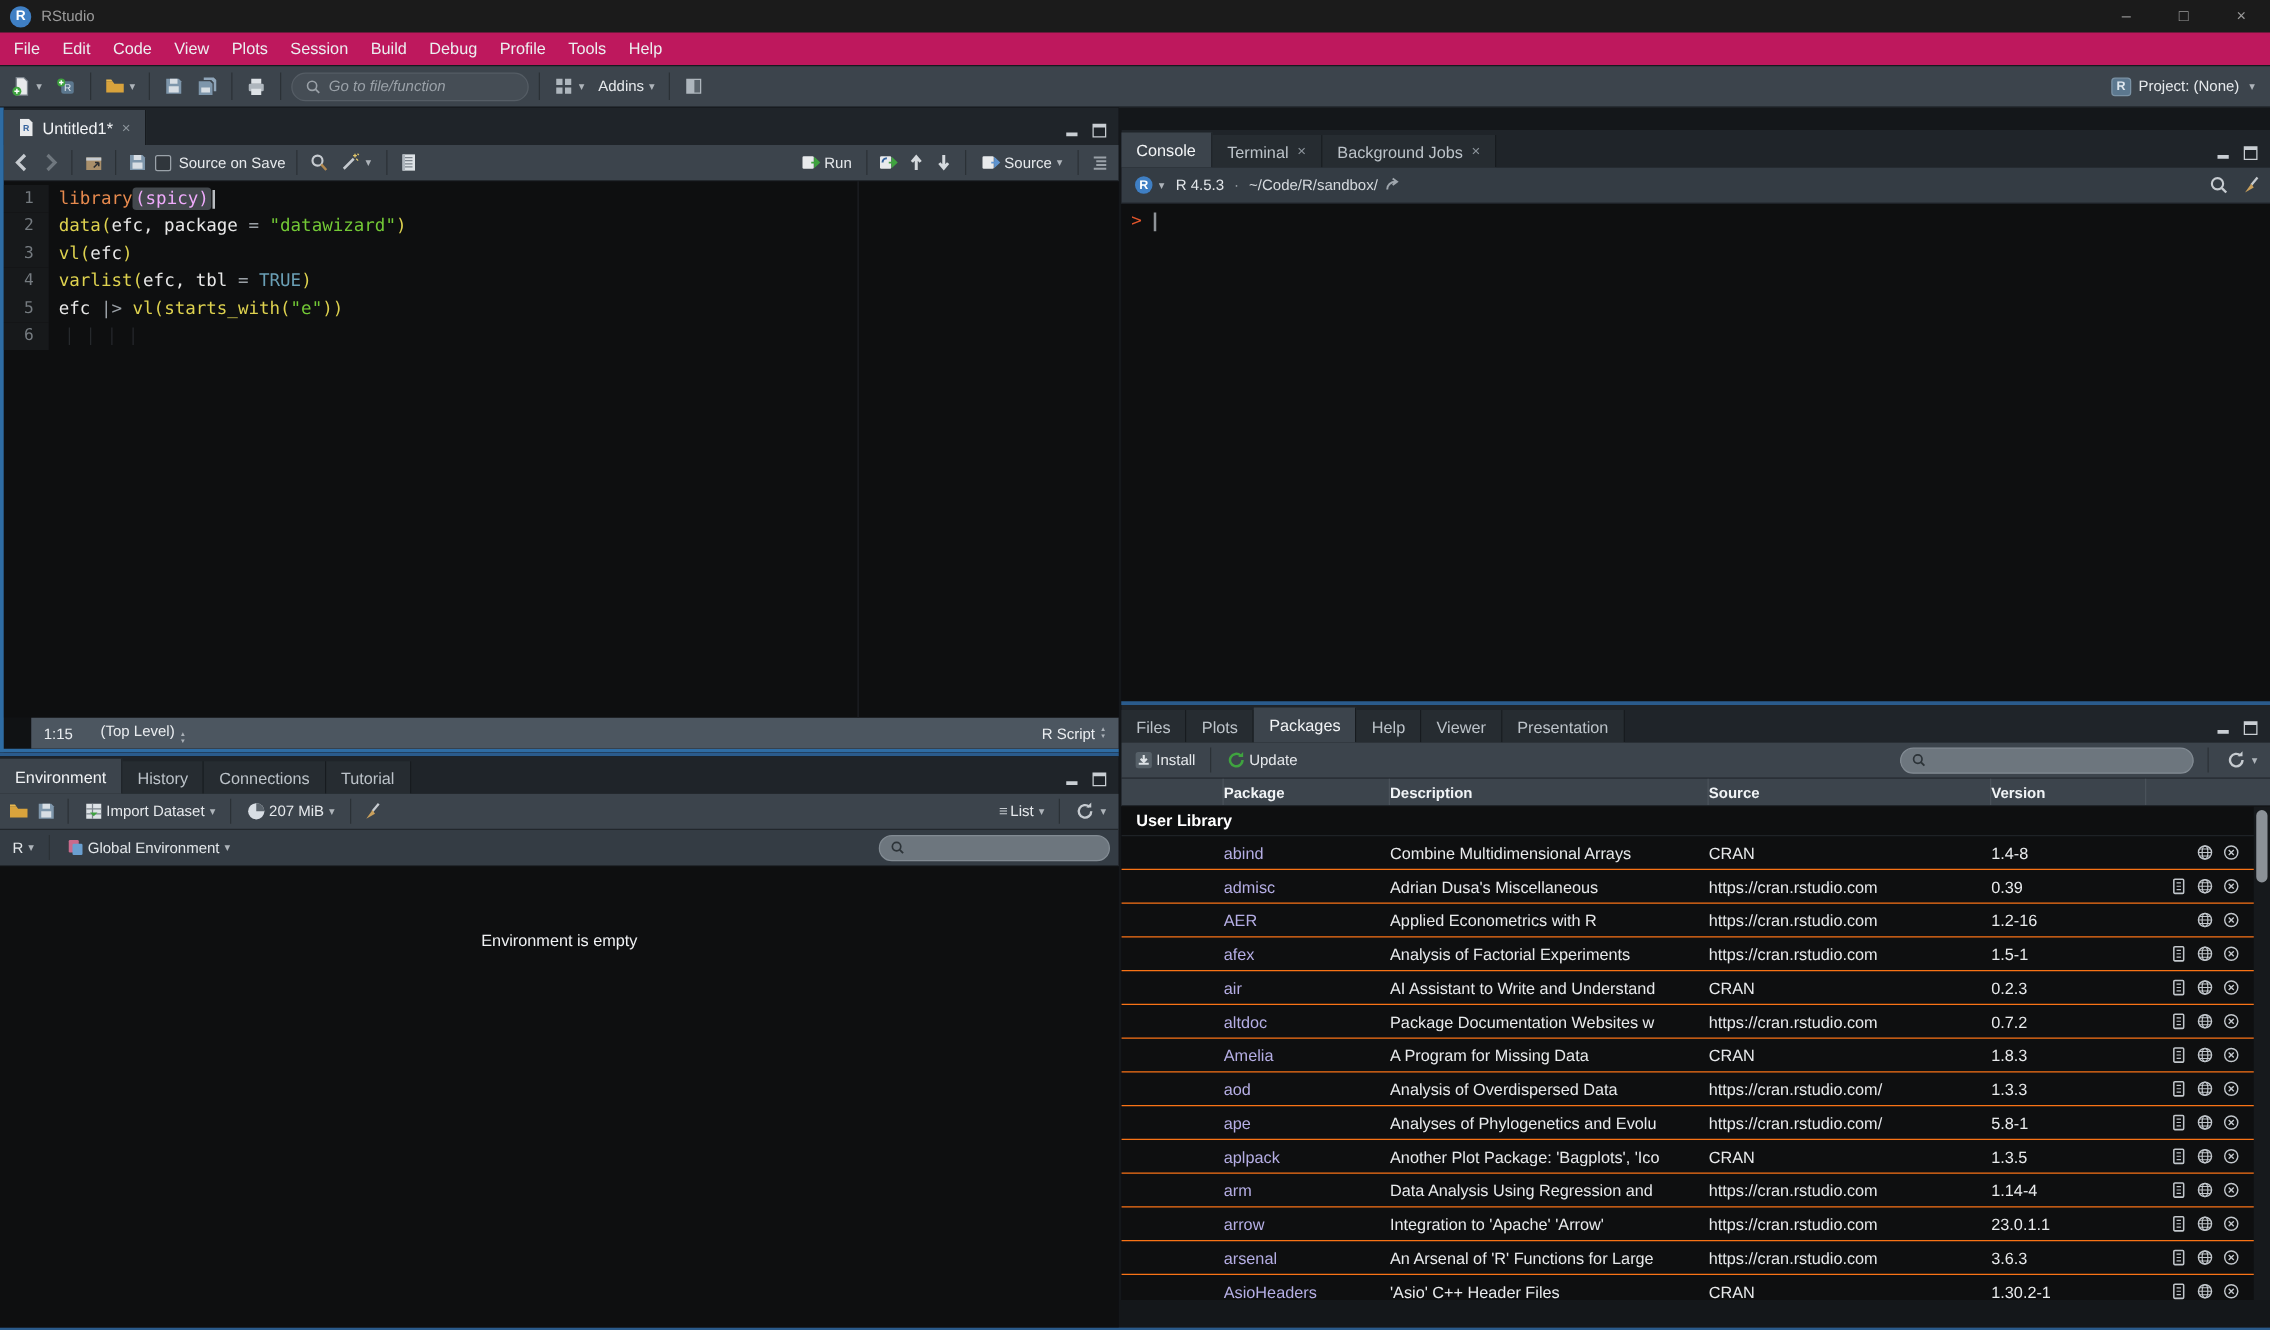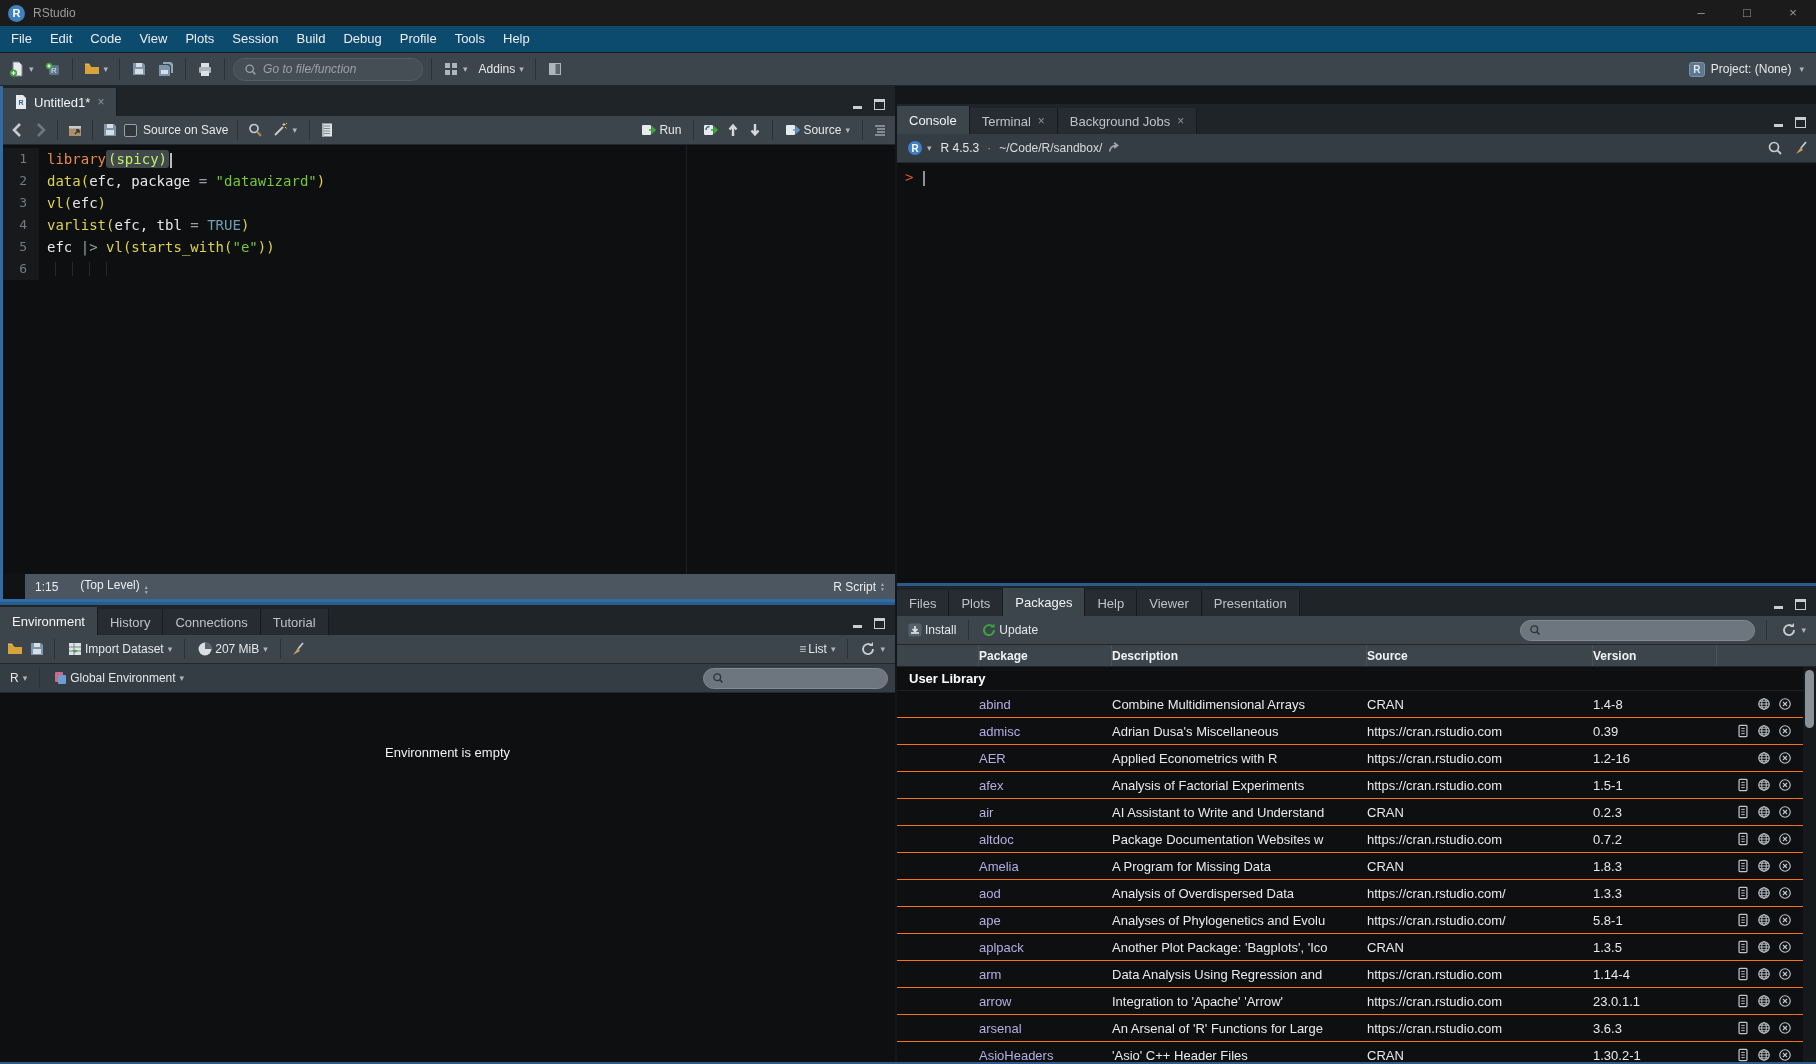--- a/index.html
+++ b/index.html
@@ -10,21 +10,21 @@
     border-bottom:2px solid #2a5b8c;
   }
   
   .titlebar { height:26px; background:#1b1b1b; display:flex; align-items:center; padding-left:8px; }
   .r-ball { width:17px; height:17px; border-radius:50%; background:#3f7fc4; color:#fff;
             font-size:11px; font-weight:bold; display:flex; align-items:center; justify-content:center; }
   .titlebar .title { color:#9b9b9b; margin-left:8px; font-size:12px; }
   .win-controls { margin-left:auto; display:flex; }
   .win-controls span { width:46px; text-align:center; color:#9b9b9b; font-size:13px; line-height:26px; }
   
-  .menubar { height:26px; background:#0c4a6e; display:flex; align-items:center; padding-left:2px; }
+  .menubar { height:26px; background:#be185d; display:flex; align-items:center; padding-left:2px; }
   .menu-item { padding:0 9px; color:#eceef0; font-size:13px; line-height:26px; cursor:default; }
   
   .main-toolbar { height:34px; background:#3c444c; border-top:1px solid #171b1f; border-bottom:1px solid #20262b;
                   display:flex; align-items:center; padding:0 6px; gap:5px; }
   .tb-sep { width:1px; height:22px; background:#2b3136; margin:0 3px; }
   .tb-btn { display:flex; align-items:center; gap:2px; padding:2px 3px; border-radius:3px; }
   .caret { color:#aeb4ba; font-size:9px; margin-left:2px; }
   .goto-box { display:flex; align-items:center; gap:6px; background:#454d55; border:1px solid #555d65;
               border-radius:12px; height:23px; width:190px; padding:0 10px; }
   .goto-box input { background:transparent; border:none; outline:none; color:#cfd4d9; font-size:12px;
@@ -33,21 +33,21 @@
   .addins-label, .project-label { color:#e6e9ec; font-size:12px; }
   .project-btn { margin-left:auto; display:flex; align-items:center; gap:6px; padding-right:6px; }
   .r-cube { width:16px; height:15px; border-radius:3px; background:#5c788f; color:#dfe7ee; font-size:10px;
             font-weight:bold; display:flex; align-items:center; justify-content:center; border:1px solid #7b93a6; }
   
   .workspace { position:relative; height:976px; background:#14171a; }
   .pane { position:absolute; display:flex; flex-direction:column; background:#101214; overflow:hidden; }
   #source-pane  { left:0;   top:0;   width:895px; height:516px; border-left:3px solid #2e6ca3; border-bottom:3px solid #2e6ca3; }
   #env-pane     { left:0;   top:516px; width:895px; height:460px; border-top:3px solid #2a5b8c; }
   #console-pane { left:897px; top:18px; width:919px; height:497px; }
-  #files-pane   { left:897px; top:497px; width:919px; height:479px; border-top:3px solid #2a5b8c; }
+  #files-pane   { left:897px; top:475px; width:919px; height:479px; border-top:3px solid #2a5b8c; }
   
   .tabstrip { height:30px; background:#1f2429; display:flex; align-items:flex-end; flex:none; }
   .pane-tab { height:26px; display:flex; align-items:center; padding:0 12px; gap:7px;
               background:#262c31; color:#bcc3c9; font-size:13px; border-right:1px solid #171b1f; }
   .pane-tab.active { background:#3c444c; color:#f2f4f6; height:28px; }
   .tab-close { color:#8d959c; font-size:12px; }
   .pane-winbtns { margin-left:auto; display:flex; align-items:center; gap:10px; padding:0 10px 6px 0; }
   .pbtn-min { width:11px; height:11px; position:relative; }
   .pbtn-min i { position:absolute; left:0; bottom:1px; width:9px; height:3px; background:#c9ced3; display:block; }
   .pbtn-max { width:11px; height:11px; border:1px solid #c9ced3; border-top-width:3px; }
@@ -65,21 +65,21 @@
   .code-line { display:flex; height:22px; white-space:pre; }
   .ln { width:36px; text-align:right; padding-right:12px; color:#757b80; background:#17191b; flex:none; font-size:13px; }
   .code-text { padding-left:8px; }
   .tok-kw { color:#e78a4e; }
   .tok-fn { color:#ded24f; }
   .tok-p  { color:#ded24f; }
   .tok-id { color:#e8e8e8; }
   .tok-op { color:#9aa0a6; }
   .tok-str { color:#73c936; }
   .tok-const { color:#6a9fb5; }
-  .tok-box { background:#43484d; border-radius:3px; color:#bef264; padding:1px 2px; }
+  .tok-box { background:#43484d; border-radius:3px; color:#f0abfc; padding:1px 2px; }
   .cursor { display:inline-block; width:2px; height:15px; background:#b9bdc1; vertical-align:middle; margin-left:1px; }
   .indent-guides { padding-left:8px; display:flex; gap:16px; }
   .indent-guides i { width:1px; height:14px; margin-top:4px; background:#26292c; display:block; }
   .statusbar { height:25px; background:#4c5660; display:flex; align-items:center; font-size:12px;
                color:#eaedf0; padding:12px 10px; gap:8px; flex:none;margin-left:22px; }
   .updown { display:inline-flex; flex-direction:column; line-height:5px; font-size:5px; color:#aab1b8; margin-left:4px; }
   .status-right { margin-left:auto; display:flex; align-items:center; }
   
   .console-body { flex:1; background:#0e0f10; font-family:"DejaVu Sans Mono", monospace; font-size:14px; padding:6px 8px; }
   .prompt { color:#e2552b; }

